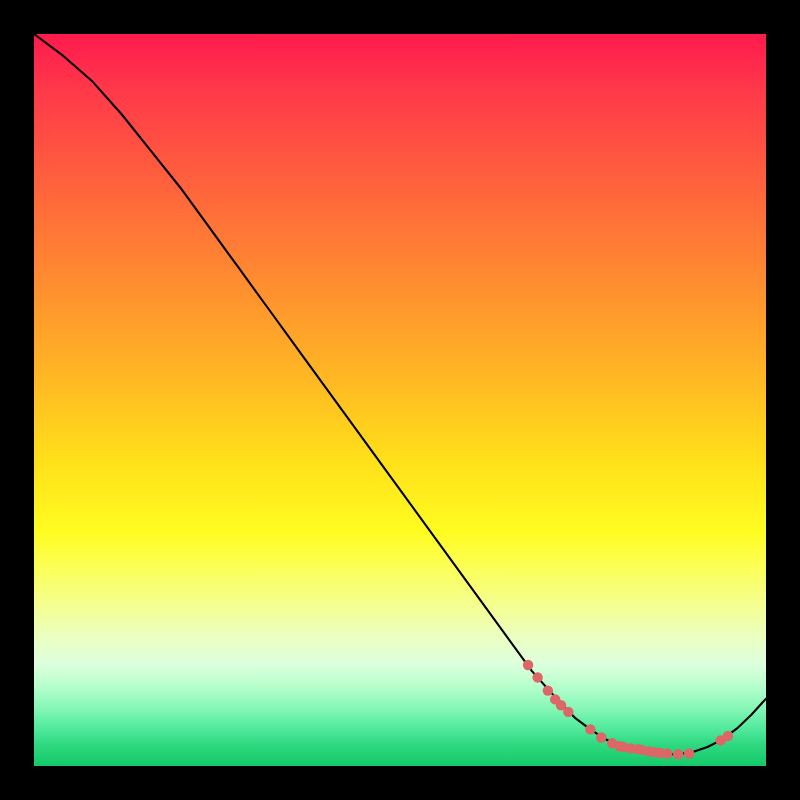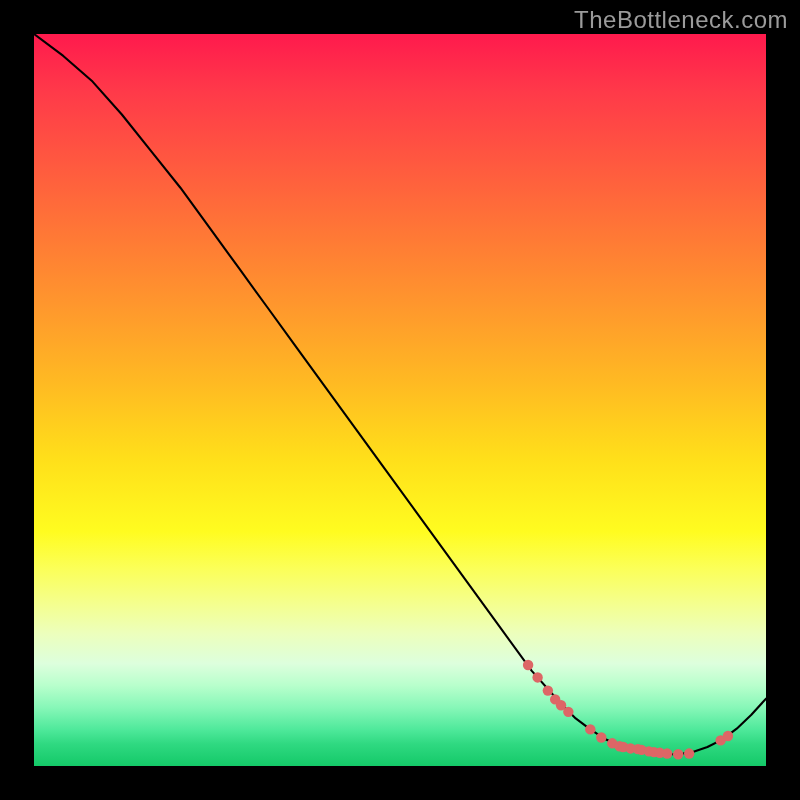--- a/index.html
+++ b/index.html
@@ -73,21 +73,20 @@
   }
   .marker {
     fill: #dd6666;
     stroke: none;
   }
 </style>
 </head>
 <body>
 
 <div class="frame">
-  <div class="watermark">TheBottleneck.com</div>
 
   <div class="plot">
     <div class="bg-gradient"></div>
     <svg class="curve" viewBox="0 0 732 732" preserveAspectRatio="none">
       <path id="main-curve" class="curve-path" d="M0.00 0.00 L29.28 21.96 L58.56 47.58 L87.84 80.52 L117.12 117.12 L146.40 153.72 L175.68 193.98 L204.96 234.24 L234.24 274.50 L263.52 314.76 L292.80 355.02 L322.08 395.28 L351.36 435.54 L380.64 475.80 L409.92 516.06 L439.20 556.32 L468.48 596.58 L497.76 636.84 L527.04 669.78 L541.68 684.42 L556.32 695.40 L570.96 704.92 L585.60 711.50 L600.24 715.90 L614.88 718.82 L629.52 720.29 L644.16 720.29 L658.80 718.09 L673.44 712.97 L688.08 705.65 L702.72 694.67 L717.36 680.76 L732.00 664.66"></path>
       <g id="marker-group">
           <circle class="marker" cx="494.10" cy="630.98" r="5.2"></circle>
           <circle class="marker" cx="503.62" cy="643.43" r="5.2"></circle>
           <circle class="marker" cx="513.86" cy="656.60" r="5.2"></circle>
           <circle class="marker" cx="521.18" cy="665.39" r="5.2"></circle>

